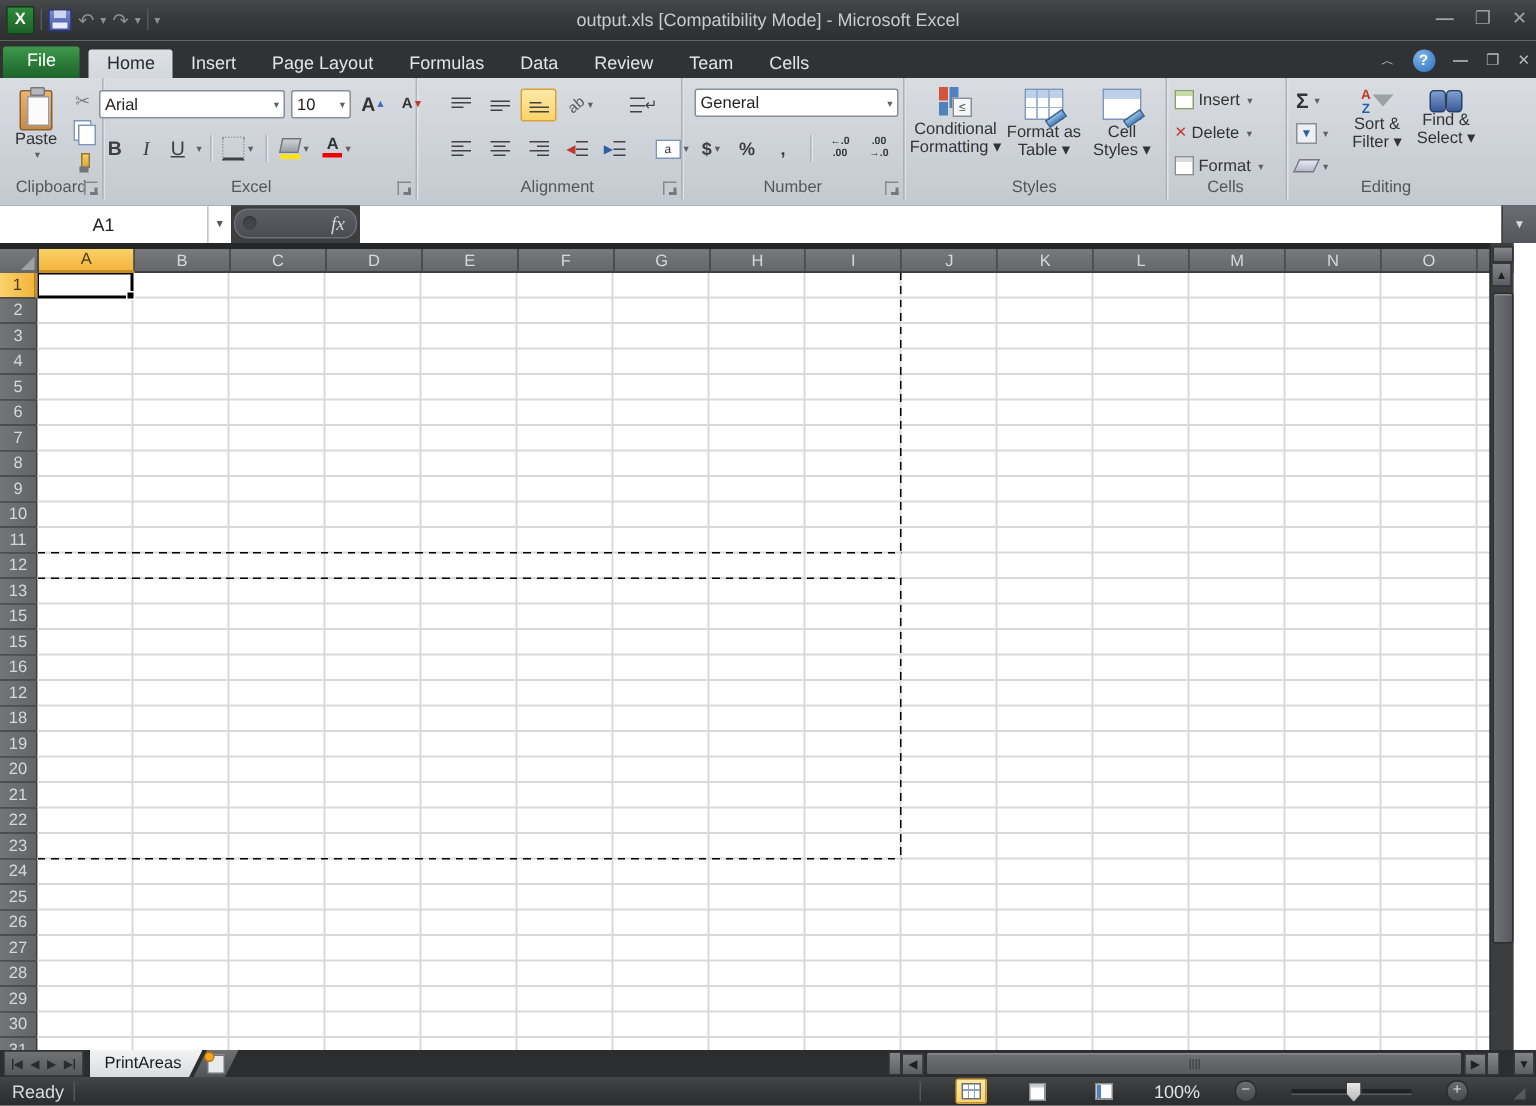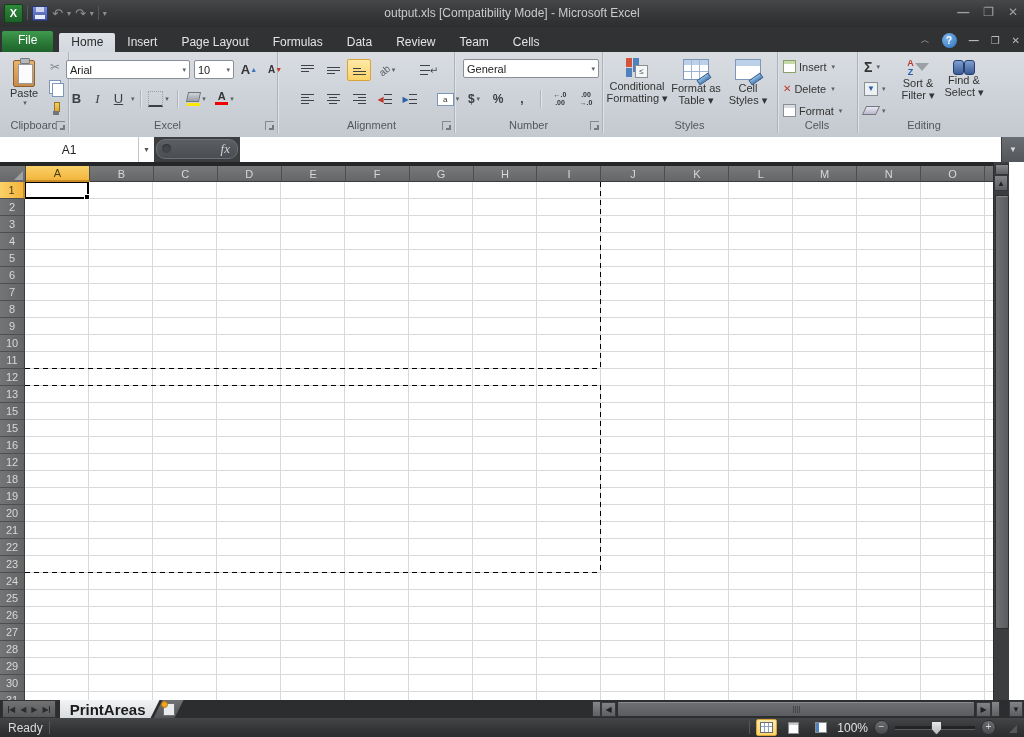--- a/index.html
+++ b/index.html
@@ -157,42 +157,42 @@
   .vsplit{position:absolute;left:1px;top:2px;width:12px;height:9px;background:linear-gradient(#85878a,#5e6063);border:1px solid #313335;}
   .varrow{position:absolute;left:0;width:14px;height:16px;display:flex;align-items:center;justify-content:center;
     color:#1e2022;font-size:8px;background:linear-gradient(#818386,#5c5e61);border:1px solid #35373a;box-sizing:border-box;}
   #vthumb{position:absolute;left:1px;top:33px;width:12px;height:432px;background:linear-gradient(90deg,#6e7073,#595b5e);
     border:1px solid #2c2e30;border-radius:2px;box-shadow:inset 0 1px 0 #888a8d;}
   
   #bottombar{position:absolute;left:0;top:700px;width:1024px;height:18px;background:#2b2d2f;display:flex;align-items:center;}
   .navbtns{display:flex;align-items:center;gap:1px;margin-left:2px;background:linear-gradient(#707274,#565859);height:16px;padding:0 3px;border:1px solid #333;}
   .navbtn{color:#2a2c2e;font-size:8px;padding:0 2px;display:flex;align-items:center;}
   .navbtn .bar{width:1px;height:7px;background:#2a2c2e;}
-  #sheettab{height:18px;background:linear-gradient(#f2f3f4,#d9dcdf);color:#1b1b1b;font-weight:bold;font-size:15px;
+  #sheettab{height:18px;background:linear-gradient(#f2f3f4,#d9dcdf);color:#1b1b1b;font-weight:normal;font-size:11px;
     display:flex;align-items:center;padding:0 14px 0 10px;margin-left:4px;
     clip-path:polygon(0 0,100% 0,calc(100% - 9px) 100%,0 100%);}
   #instab{height:18px;width:30px;background:linear-gradient(#6e7072,#525456);margin-left:-6px;position:relative;
     clip-path:polygon(9px 0,100% 0,calc(100% - 9px) 100%,0 100%);display:flex;align-items:center;justify-content:center;}
   .insheet{width:10px;height:11px;background:#e8eaec;border:1px solid #707274;position:relative;}
   .insheet:after{content:'';position:absolute;left:-3px;top:-3px;width:5px;height:5px;border-radius:50%;background:#f4a621;border:1px solid #b97608;}
   #hscroll{position:absolute;left:592px;right:24px;top:1px;height:16px;display:flex;align-items:center;}
   .hsplit{width:7px;height:14px;background:linear-gradient(#85878a,#5e6063);border:1px solid #313335;}
   .harrow{width:15px;height:15px;display:flex;align-items:center;justify-content:center;color:#1e2022;font-size:8px;
     background:linear-gradient(#818386,#5c5e61);border:1px solid #35373a;box-sizing:border-box;}
   #hthumb{flex:1;height:14px;margin:0 1px;background:linear-gradient(#6e7073,#595b5e);border:1px solid #2c2e30;border-radius:2px;
     box-shadow:inset 0 1px 0 #888a8d;display:flex;align-items:center;justify-content:center;gap:1px;}
   #hthumb i{width:1px;height:7px;background:#44464a;display:block;}
   #vdown{position:absolute;right:1px;top:1px;width:14px;height:16px;display:flex;align-items:center;justify-content:center;
     color:#1e2022;font-size:8px;background:linear-gradient(#818386,#5c5e61);border:1px solid #35373a;box-sizing:border-box;}
   
   #statusbar{position:absolute;left:0;top:718px;width:1024px;height:19px;
     background:linear-gradient(#434547,#323436 60%,#2a2c2e);color:#dadada;display:flex;align-items:center;}
   #ready{margin-left:8px;font-size:12px;}
   .st-sep{width:1px;height:13px;background:#55585a;margin-left:6px;}
-  .st-right{position:absolute;right:6px;display:flex;align-items:center;gap:6px;}
+  .st-right{position:absolute;right:6px;display:flex;align-items:center;gap:23px;}
   .viewbtn{width:19px;height:15px;display:flex;align-items:center;justify-content:center;border:1px solid transparent;border-radius:2px;}
   .viewbtn.hl{background:linear-gradient(#fde9a8,#fbd468);border-color:#d9a43a;}
   .vb-grid{width:11px;height:9px;background:#fdfdfd;border:1px solid #6b6e71;
     background-image:linear-gradient(to right,transparent 3px,#8da4c0 3px,#8da4c0 4px,transparent 4px,transparent 7px,#8da4c0 7px,#8da4c0 8px,transparent 8px),
     linear-gradient(to bottom,transparent 3px,#8da4c0 3px,#8da4c0 4px,transparent 4px);}
   .vb-page{width:9px;height:10px;background:#fdfdfd;border:1px solid #8b8e91;box-shadow:inset 0 2px 0 #c8ccd0;}
   .vb-break{width:10px;height:9px;background:#fdfdfd;border:1px solid #8b8e91;box-shadow:inset 3px 0 0 #4f81bd;}
   #zoomlvl{font-size:12px;color:#e2e2e2;}
   .zbtn{width:13px;height:13px;border-radius:50%;background:linear-gradient(#6a6c6f,#47494c);border:1px solid #2b2d2f;
     color:#d8d8d8;font-size:10px;line-height:11px;text-align:center;}

